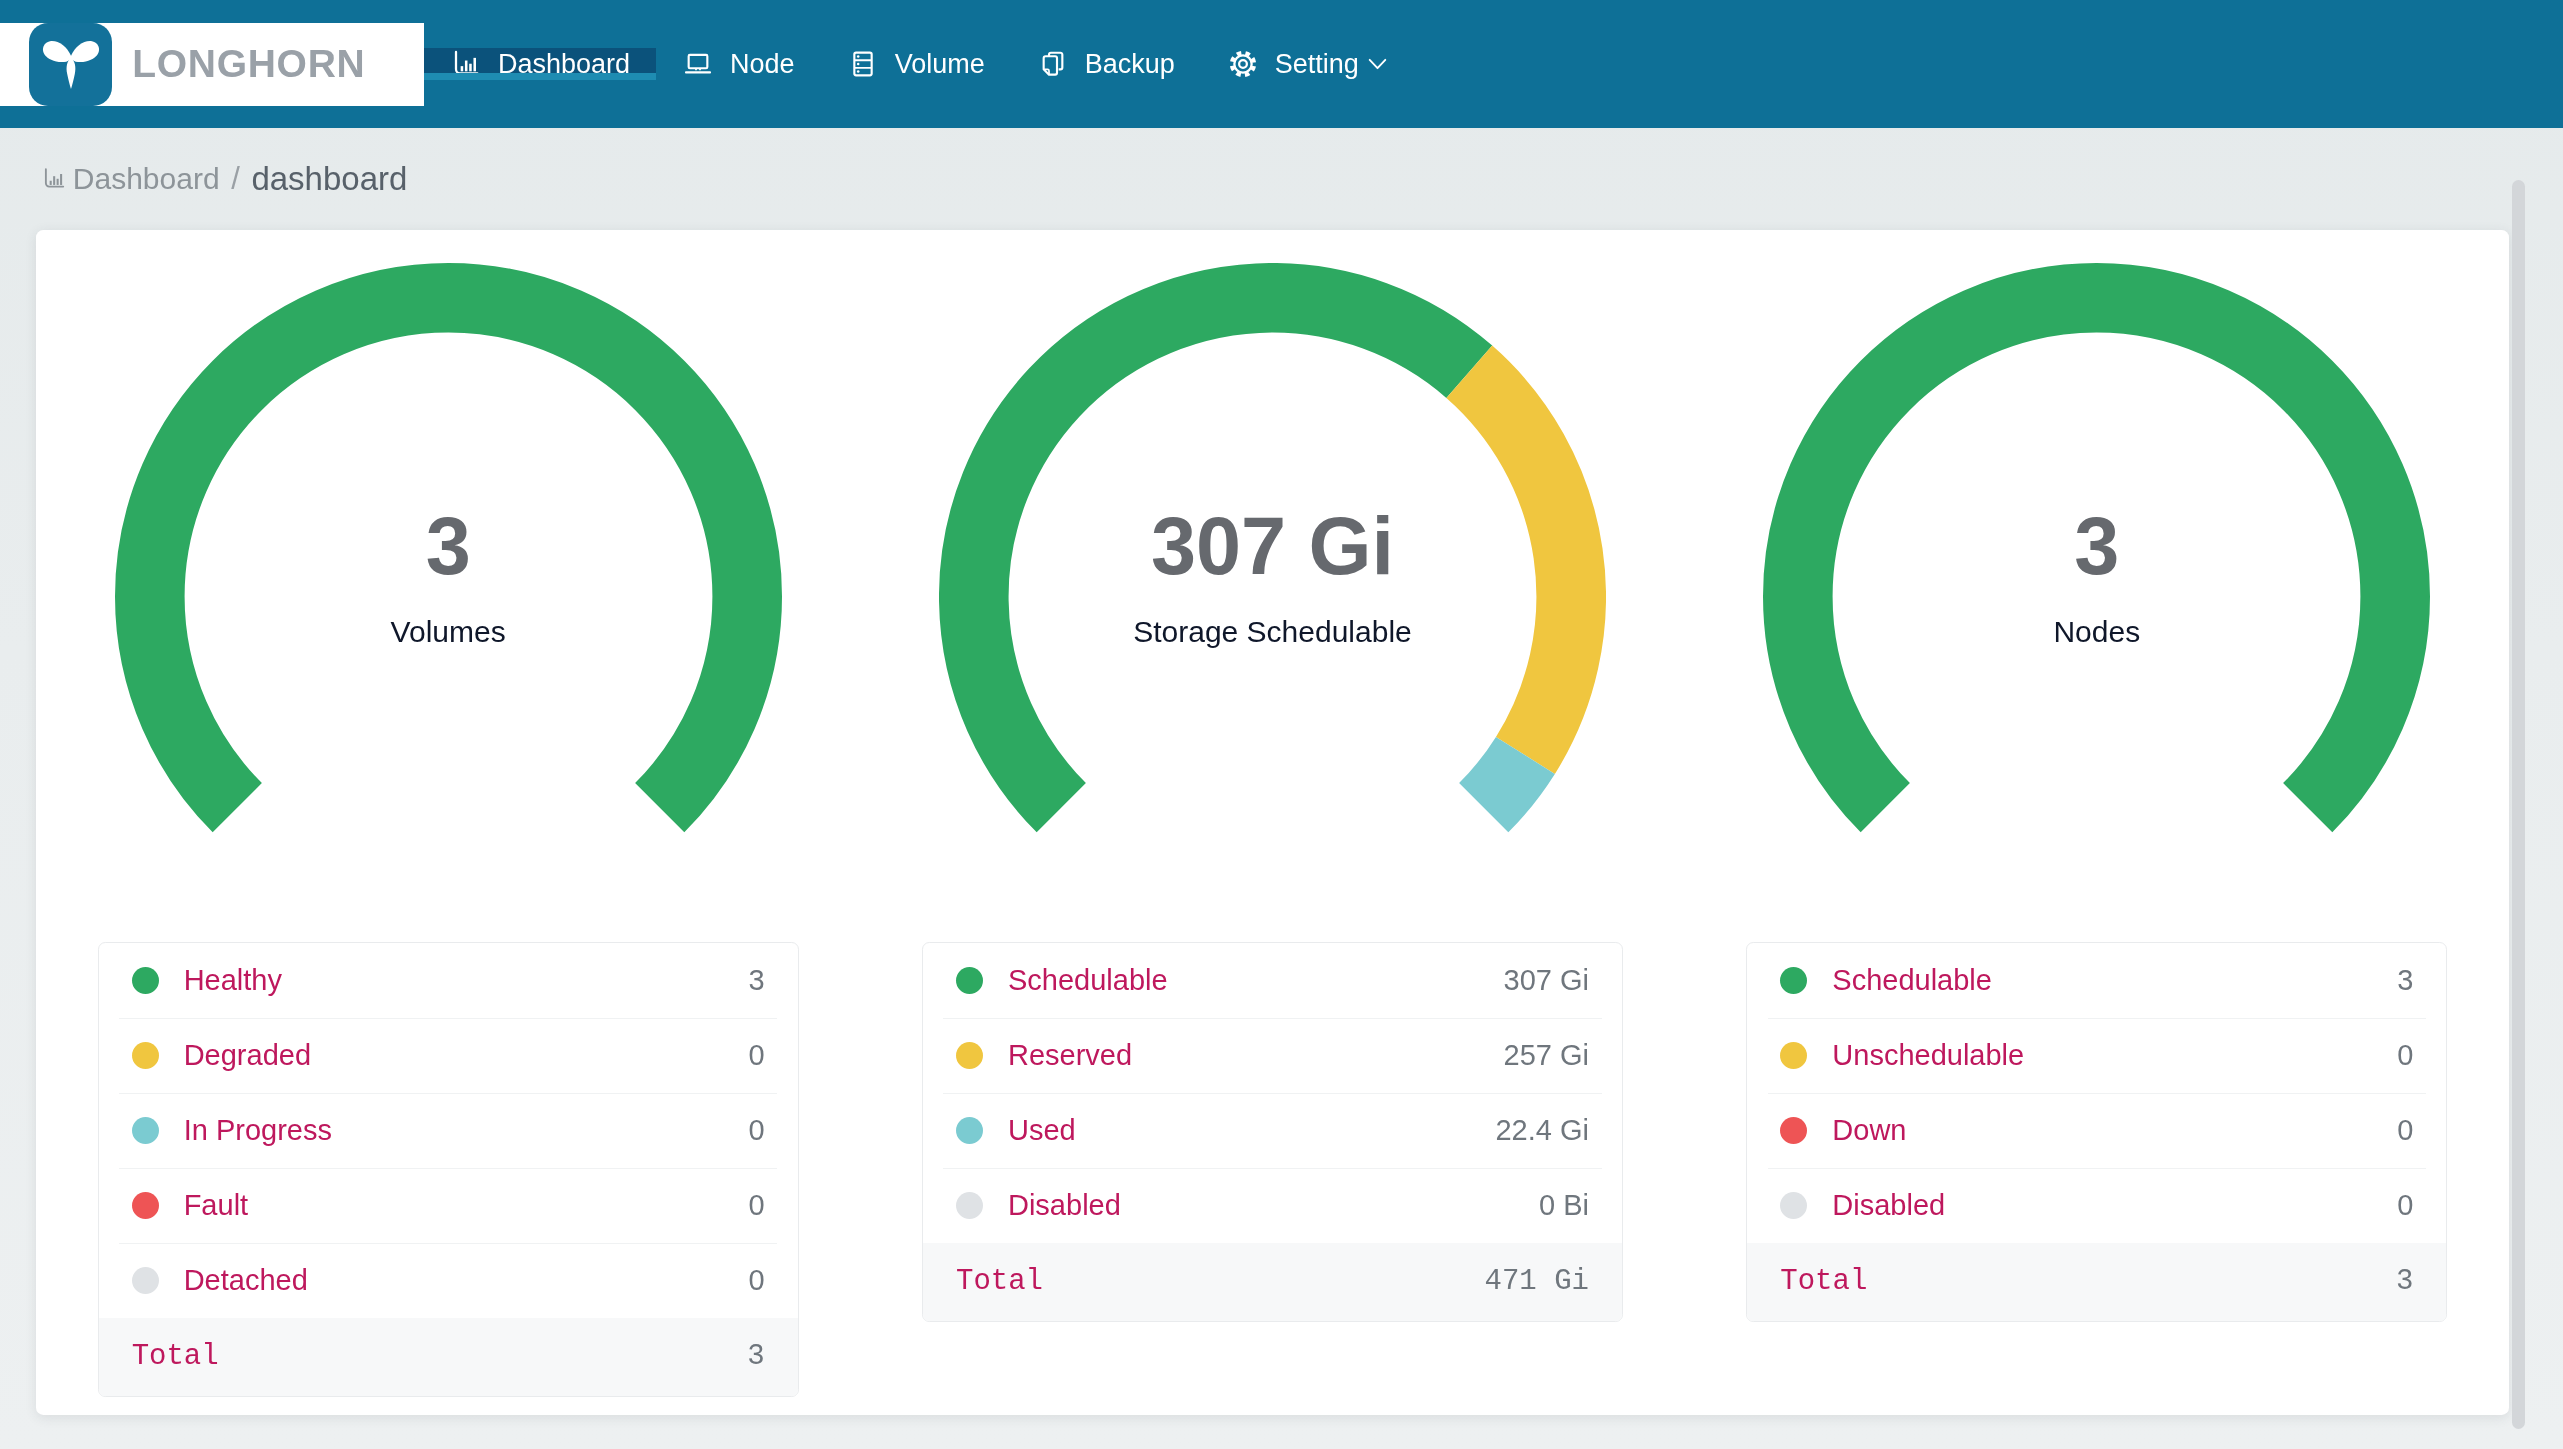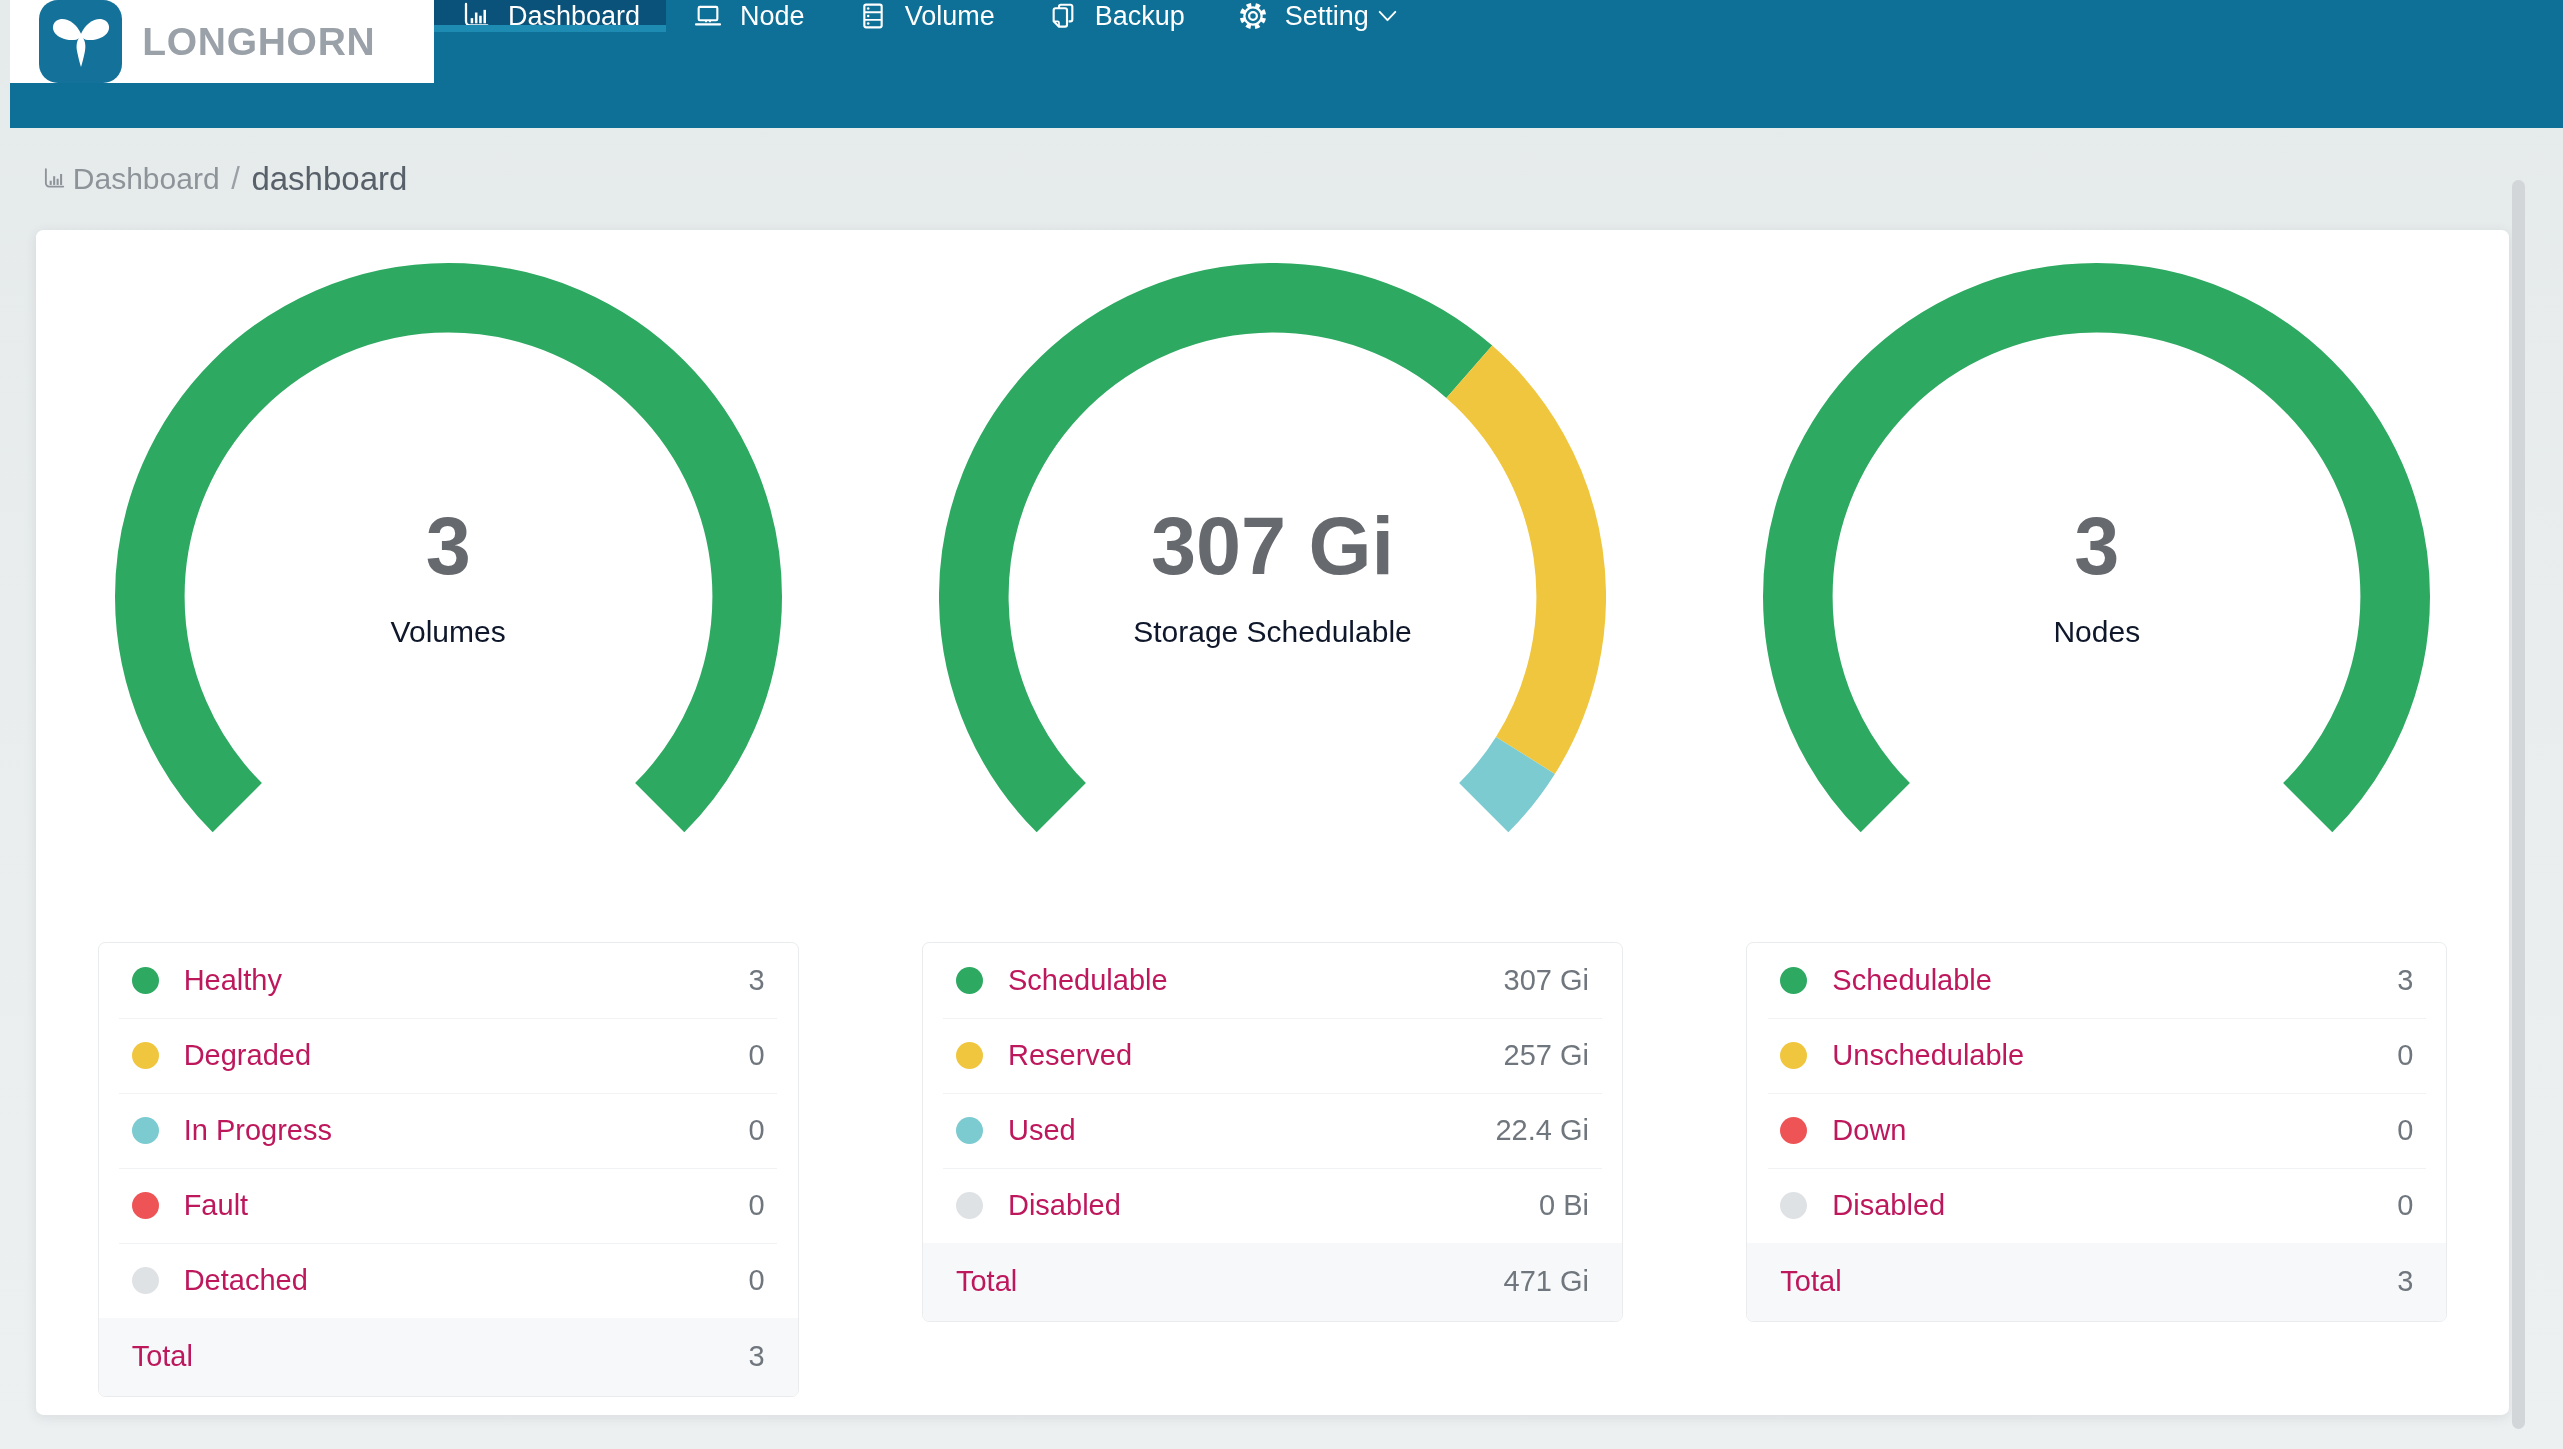--- a/index.html
+++ b/index.html
@@ -3,21 +3,21 @@
 <meta charset="utf-8">
 <style>
   html,body{margin:0;padding:0;}
   body{
     width:2563px;height:1449px;overflow:hidden;position:relative;
     background:linear-gradient(180deg,#e5eaeb 0%,#e9edee 45%,#edf0f1 100%);
     font-family:"Liberation Sans","DejaVu Sans",sans-serif;
     -webkit-font-smoothing:antialiased;
   }
   
-  .nav{height:128px;display:flex;align-items:flex-start;background:#0e7097;margin-left:10px;}
+  .nav{height:128px;display:flex;align-items:center;background:#0e7097;}
   .brand{background:#ffffff;width:424px;flex:none;display:flex;align-items:center;padding-left:29px;box-sizing:border-box;cursor:pointer;}
   .logo-sq{width:83px;height:83px;border-radius:19px;background:#13719a;flex:none;display:flex;align-items:center;justify-content:center;}
   .logo-sq svg{width:70px;height:70px;}
   .brand-name{margin-left:20.3px;font-size:39px;font-weight:700;color:#9aa1a8;letter-spacing:0.7px;}
   .nav-item{display:flex;align-items:center;padding:0 26px;color:#ffffff;font-size:27px;position:relative;text-decoration:none;cursor:pointer;white-space:nowrap;}
   .nav-item .nicon{width:32px;height:32px;flex:none;margin-right:16px;display:block;}
   .nav-item.active{background:#0b527b;}
   .nav-item.active::after{content:"";position:absolute;left:0;right:0;bottom:0;height:7.3px;background:#1e8cb2;}
   .chev{width:25px;height:25px;margin-left:5.8px;}
   
@@ -35,21 +35,21 @@
   .gauge-text{position:absolute;inset:0;display:flex;flex-direction:column;align-items:center;justify-content:center;pointer-events:none;}
   .gauge-value{font-size:81px;font-weight:700;color:#66696e;margin-top:-44px;}
   .gauge-label{font-size:30px;color:#0f172a;margin-top:22px;}
   
   .legend-table{width:701px;margin-top:11.6px;border:1.5px solid #e9ebed;border-radius:7.3px;overflow:hidden;background:#ffffff;box-sizing:border-box;}
   .lrow{position:relative;height:75px;display:flex;align-items:center;padding:0 33px;}
   .lrow + .lrow::before{content:"";position:absolute;top:0;left:20.3px;right:20.3px;height:1.5px;background:#f0f2f3;}
   .dot{width:27px;height:27px;border-radius:50%;margin-right:25px;flex:none;}
   .llabel{font-size:29px;color:#be185d;}
   .lvalue{margin-left:auto;font-size:29px;color:#6f767d;}
-  .lfoot{height:78px;display:flex;align-items:center;padding:0 33px;background:#f7f8f9;}
+  .lfoot{height:78px;display:flex;align-items:center;padding:0 33px;background:#f7f8f9;font-family:Liberation Mono, monospace;}
   
   .scroll-thumb{position:absolute;right:38px;top:180px;width:13px;height:1249px;border-radius:7.3px;background:#d3d6d9;}
 </style>
 </head>
 <body>
 
 <header class="nav">
   <div class="brand">
     <div class="logo-sq">
       <svg viewBox="0 0 120 120">

